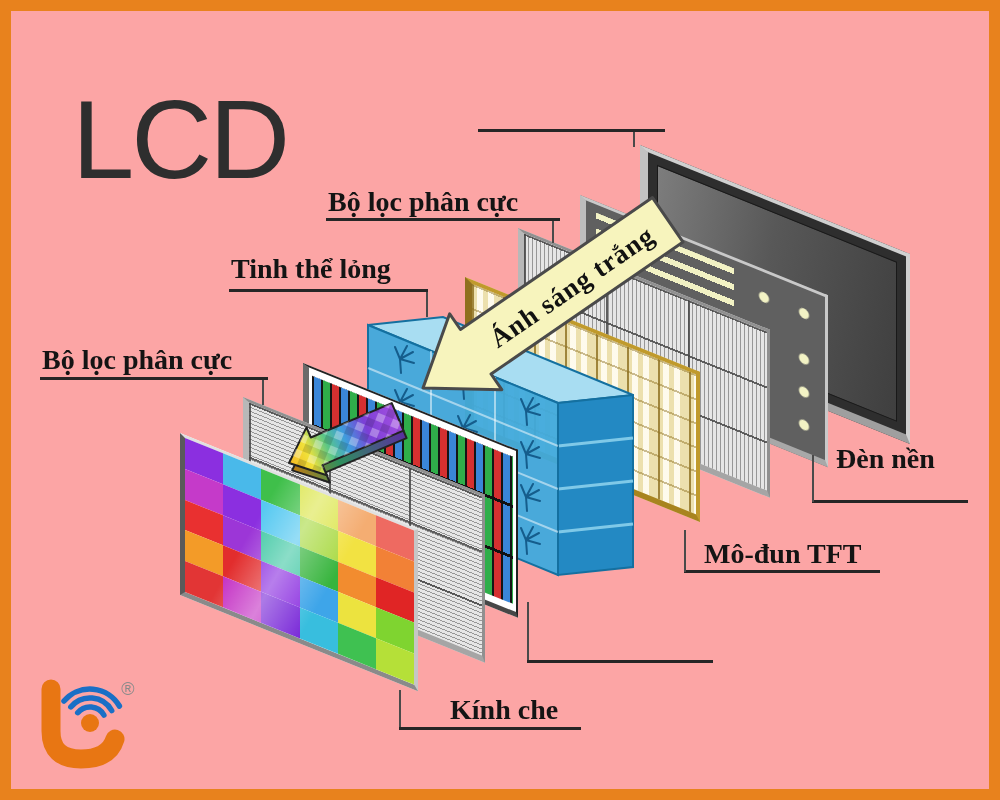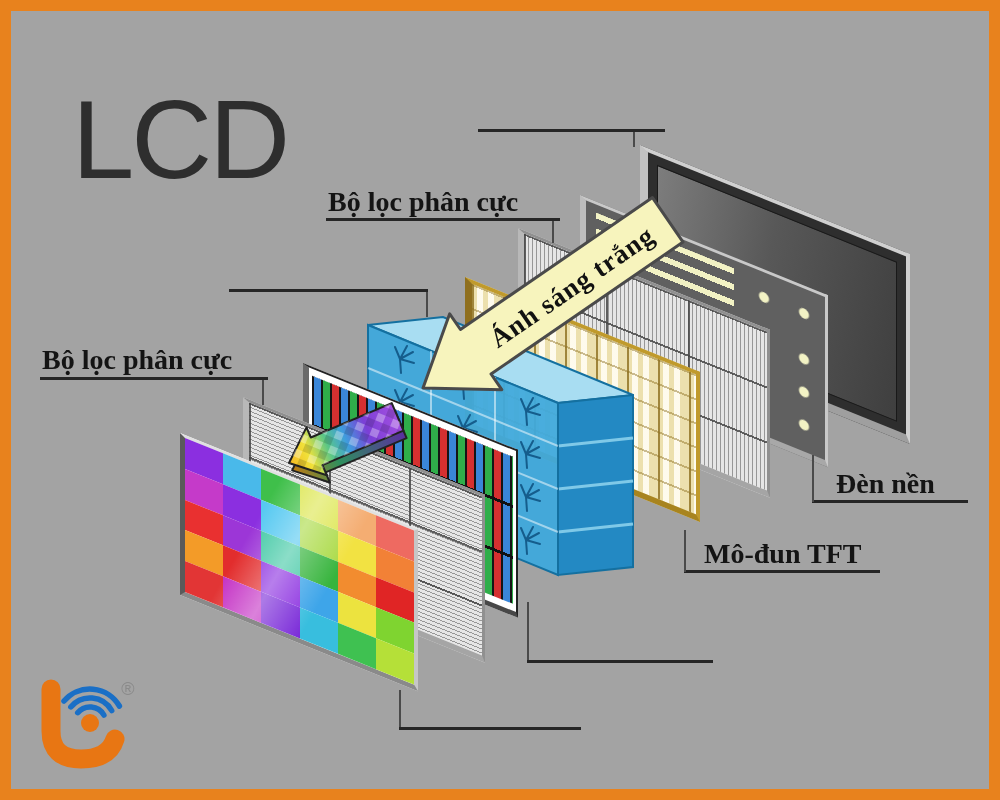--- a/index.html
+++ b/index.html
@@ -1,16 +1,16 @@
 <!DOCTYPE html>
 <html><head>
 <meta charset="utf-8">
 <style>
   html,body{margin:0;padding:0;background:#ffffff;}
-  .canvas{position:absolute;left:0;top:0;width:1000px;height:800px;background:#a3a3a3;overflow:hidden;
+  .canvas{position:absolute;left:0;top:0;width:1000px;height:800px;background:#fca5a5;overflow:hidden;
           font-family:"Liberation Serif",serif;}
   .border-overlay{position:absolute;inset:0;border:11px solid #e8821d;z-index:40;pointer-events:none;}
 
   .title{position:absolute;left:72px;top:84px;font-family:"Liberation Sans",sans-serif;
          font-size:112px;font-weight:400;letter-spacing:-3px;color:#2e2e2e;line-height:1;z-index:5;}
 
   
   .layer{position:absolute;transform:skewY(22deg);transform-origin:top left;box-sizing:border-box;}
 
   .frame{left:640px;top:145px;width:270px;height:190px;z-index:1;background:#2e2e2e;
@@ -204,38 +204,40 @@
     <div class="sheen"></div>
   </div>
 
   <div class="rule" style="left:478px;top:129px;width:187px"></div>
   <div class="conn" style="left:633px;top:132px;height:15px"></div>
 
   <div class="lbl" style="left:328px;top:186px">Bộ lọc phân cực</div>
   <div class="rule" style="left:326px;top:218px;width:234px"></div>
   <div class="conn" style="left:552px;top:221px;height:22px"></div>
 
+  <div class="lbl" style="left:231px;top:253px">Tinh thể lỏng</div>
   <div class="rule" style="left:229px;top:289px;width:199px"></div>
   <div class="conn" style="left:426px;top:292px;height:25px"></div>
 
   <div class="lbl" style="left:42px;top:344px">Bộ lọc phân cực</div>
   <div class="rule" style="left:40px;top:377px;width:228px"></div>
   <div class="conn" style="left:262px;top:380px;height:25px"></div>
 
-  <div class="lbl" style="left:836px;top:468px">Đèn nền</div>
+  <div class="lbl" style="left:836px;top:443px">Đèn nền</div>
   <div class="rule" style="left:812px;top:500px;width:156px"></div>
   <div class="conn" style="left:812px;top:455px;height:47px"></div>
 
   <div class="lbl" style="left:704px;top:538px">Mô-đun TFT</div>
   <div class="rule" style="left:684px;top:570px;width:196px"></div>
   <div class="conn" style="left:684px;top:530px;height:42px"></div>
 
   <div class="rule" style="left:527px;top:660px;width:186px"></div>
   <div class="conn" style="left:527px;top:602px;height:58px"></div>
 
+  <div class="lbl" style="left:450px;top:694px">Kính che</div>
   <div class="rule" style="left:399px;top:727px;width:182px"></div>
   <div class="conn" style="left:399px;top:690px;height:37px"></div>
 
   <svg class="logo-svg" width="110" height="105" viewBox="0 0 110 105">
     <path d="M 18 16 V 58 Q 18 86 48 86 Q 76 86 82 66" fill="none" stroke="#e87613" stroke-width="19" stroke-linecap="round"></path>
     <circle cx="57" cy="50" r="9" fill="#e87613"></circle>
     <g fill="none" stroke="#1a6fc6" stroke-width="5.5" stroke-linecap="round">
       <path d="M 44.7 39.7 A 16 16 0 0 1 70.9 42"></path>
       <path d="M 37.8 33.9 A 25 25 0 0 1 78.7 37.5"></path>
       <path d="M 31 28.1 A 34 34 0 0 1 86.4 33"></path>

